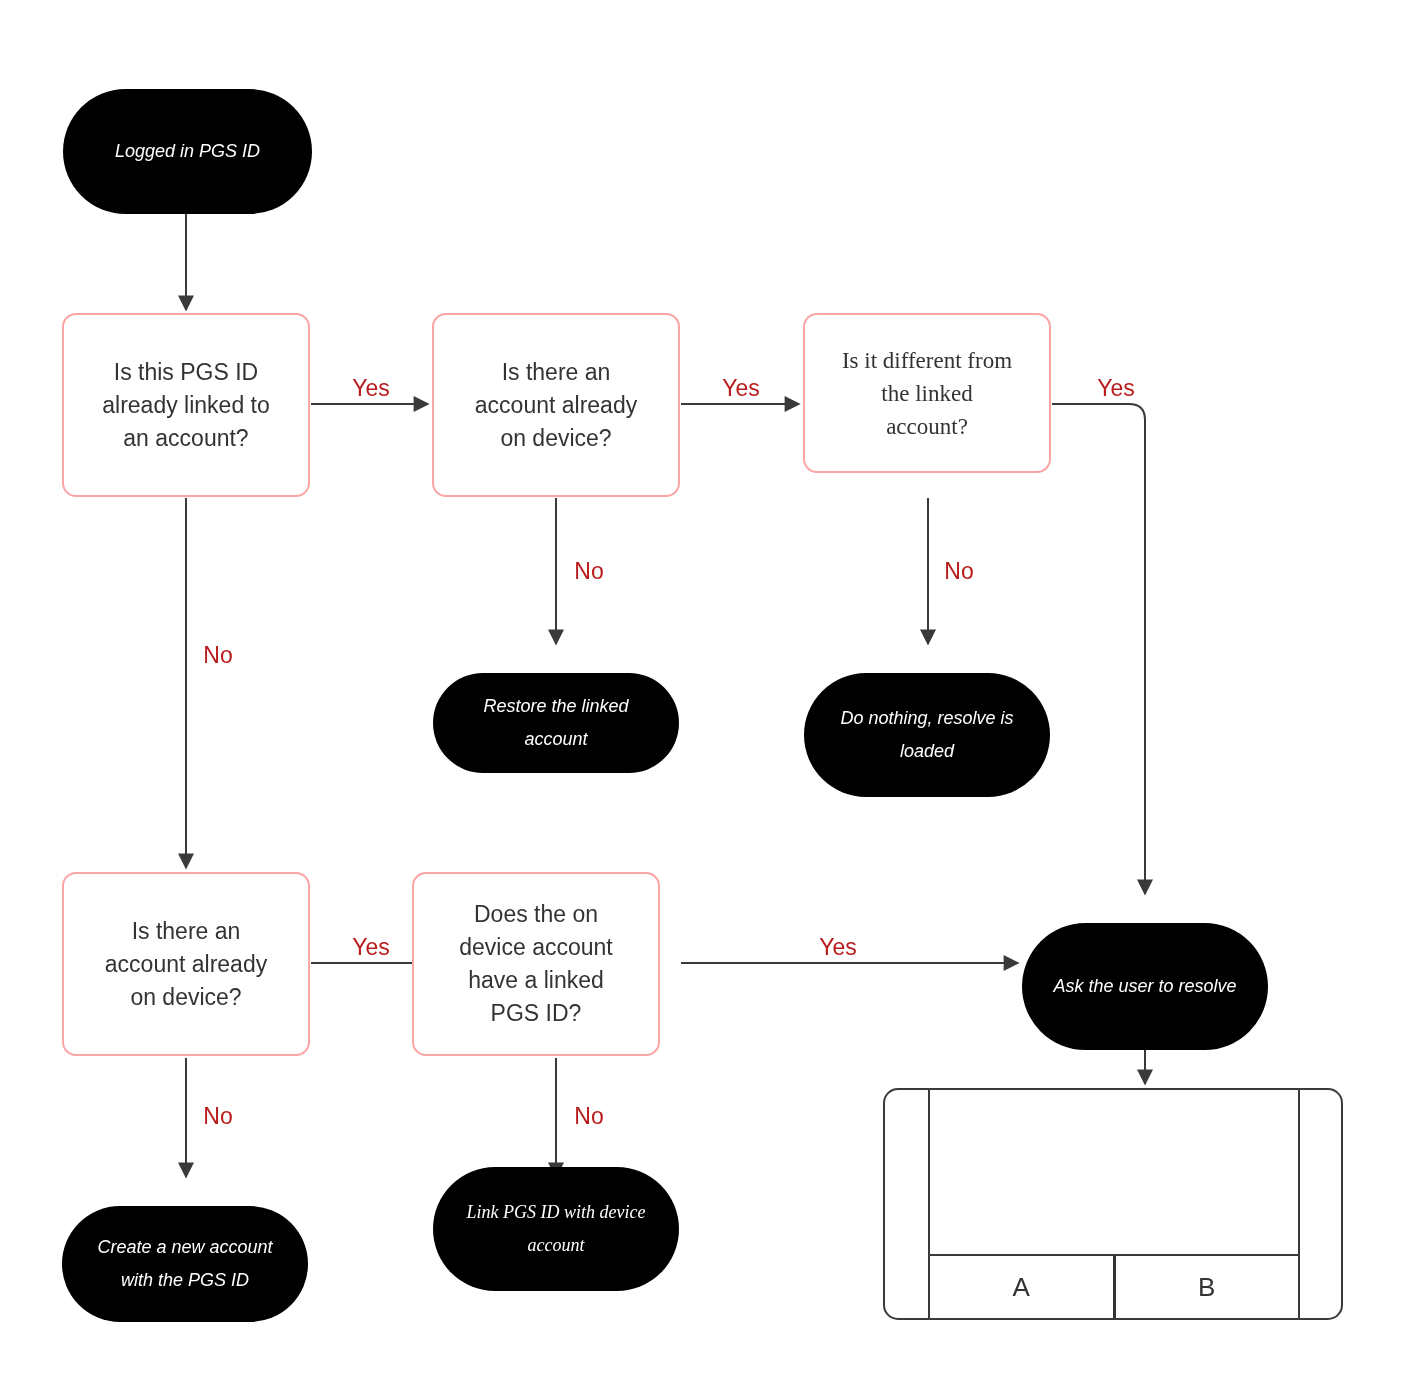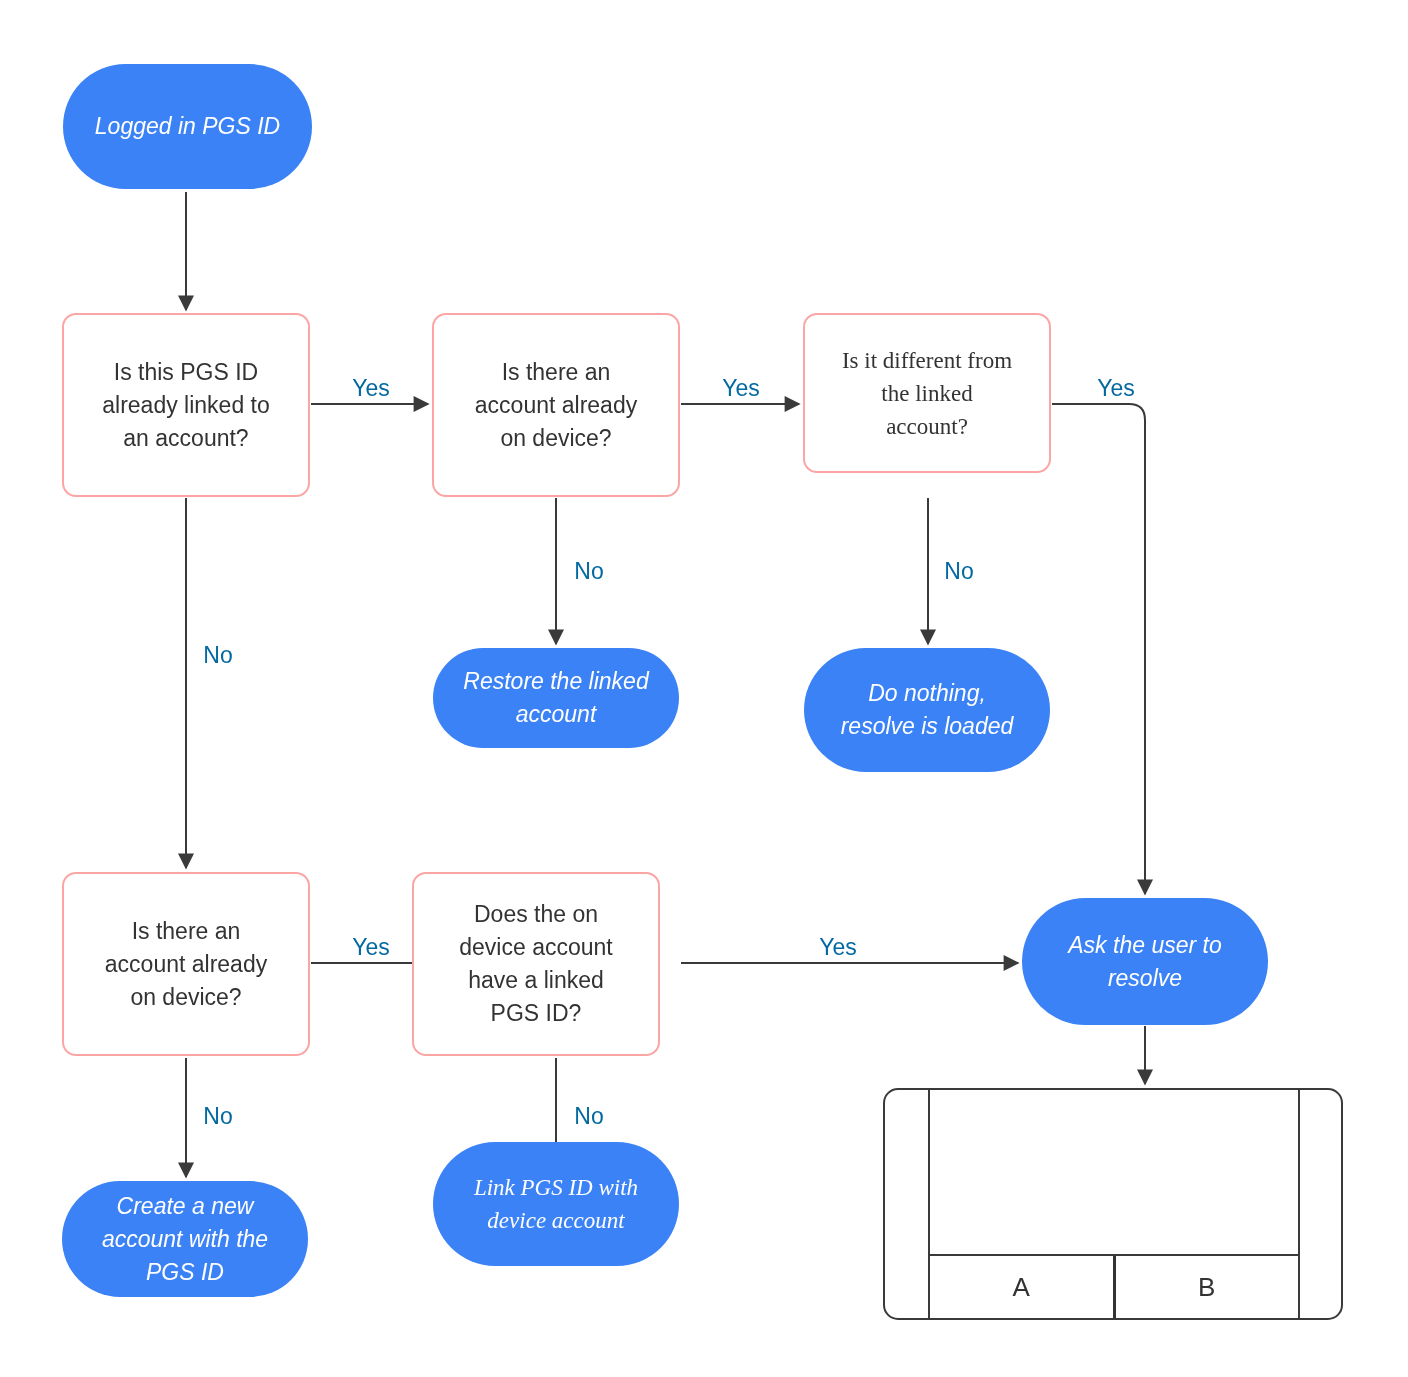--- a/index.html
+++ b/index.html
@@ -9,27 +9,27 @@
   }
   .edges { position:absolute; left:0; top:0; }
   .box {
     position:absolute; box-sizing:border-box;
     background:#ffffff; border:2px solid #fca5a5; border-radius:14px;
     display:flex; align-items:center; justify-content:center; text-align:center;
     color:#333333; font-size:23px; line-height:33px; padding:0 35px;
   }
   .pill {
     position:absolute; box-sizing:border-box;
-    background:#3b82f6; border-radius:999px;
+    background:#000000; border-radius:999px;
     display:flex; align-items:center; justify-content:center; text-align:center;
-    color:#ffffff; font-style:italic; font-size:23px; line-height:33px; padding:0 24px;
+    color:#ffffff; font-style:italic; font-size:18px; line-height:33px; padding:0 24px;margin-top:25px;
   }
   .edge-label {
     position:absolute; transform:translate(-50%,-50%);
-    font-size:23px; color:#0369a1; white-space:nowrap;text-align:right;
+    font-size:23px; color:#b91c1c; white-space:nowrap;text-align:right;
   }
   .dialog {
     position:absolute; left:883px; top:1088px; width:460px; height:232px;
     box-sizing:border-box; background:#ffffff;
     border:2px solid #3a3a3a; border-radius:15px;
   }
   .dialog .bezel { position:absolute; top:0; bottom:0; width:2px; background:#3a3a3a; }
   .dialog .bezel.left  { left:43px; }
   .dialog .bezel.right { right:41px; }
   .dialog .question-area {

